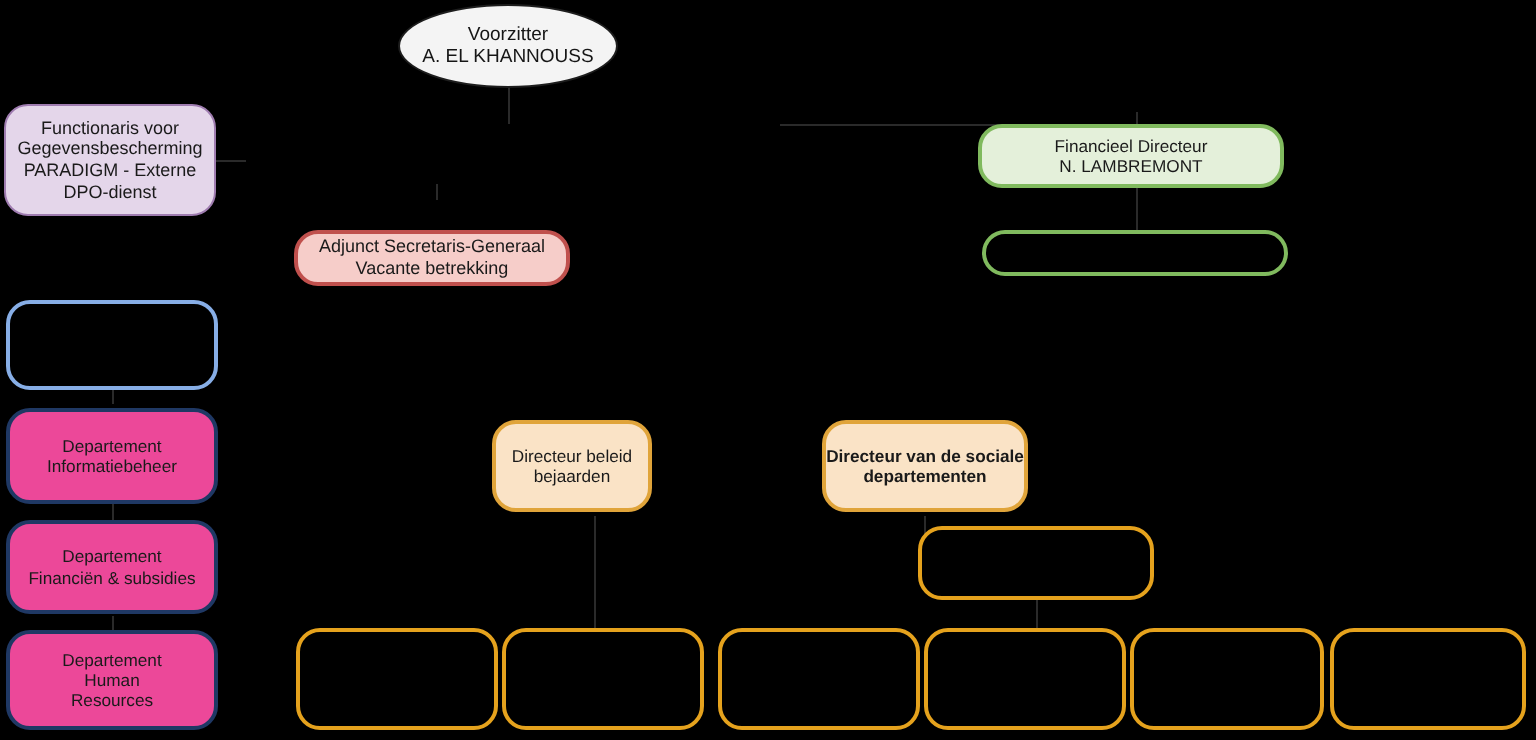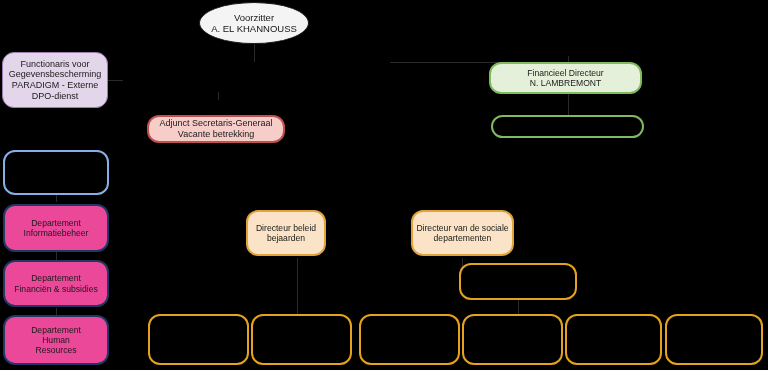--- a/index.html
+++ b/index.html
@@ -146,21 +146,21 @@
   <div class="node blue" style="left:3px; top:260px; width:106px; height:47px;">Departement
 Financiën &amp; subsidies</div>
 
   <div class="node blue" style="left:3px; top:315px; width:106px; height:50px;">Departement
 Human
 Resources</div>
 
   <div class="node orange" style="left:246px; top:210px; width:80px; height:46px;">Directeur beleid
 bejaarden</div>
 
-  <div class="node orange" style="left:411px; top:210px; width:103px; height:46px;">Directeur van de sociale
+  <div class="node orange" style="left:411px; top:210px; width:103px; height:46px;font-weight:bold;">Directeur van de sociale
 departementen</div>
 
   <div class="node orange empty" style="left:459px; top:263px; width:118px; height:37px;"></div>
 
   <div class="node orange empty" style="left:148px; top:314px; width:101px; height:51px;"></div>
 
   <div class="node orange empty" style="left:251px; top:314px; width:101px; height:51px;"></div>
 
   <div class="node orange empty" style="left:359px; top:314px; width:101px; height:51px;"></div>
 

